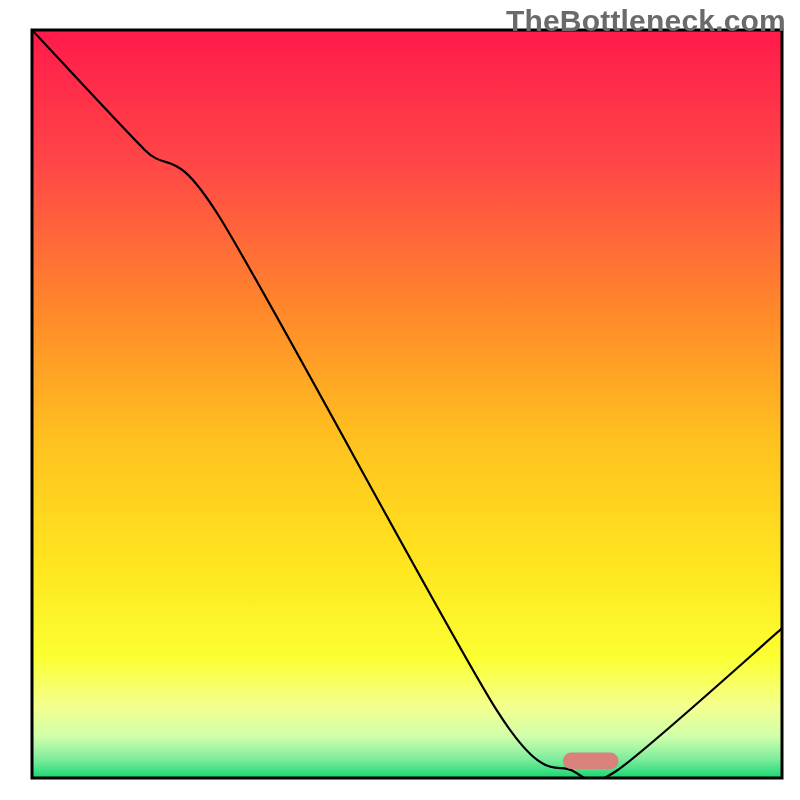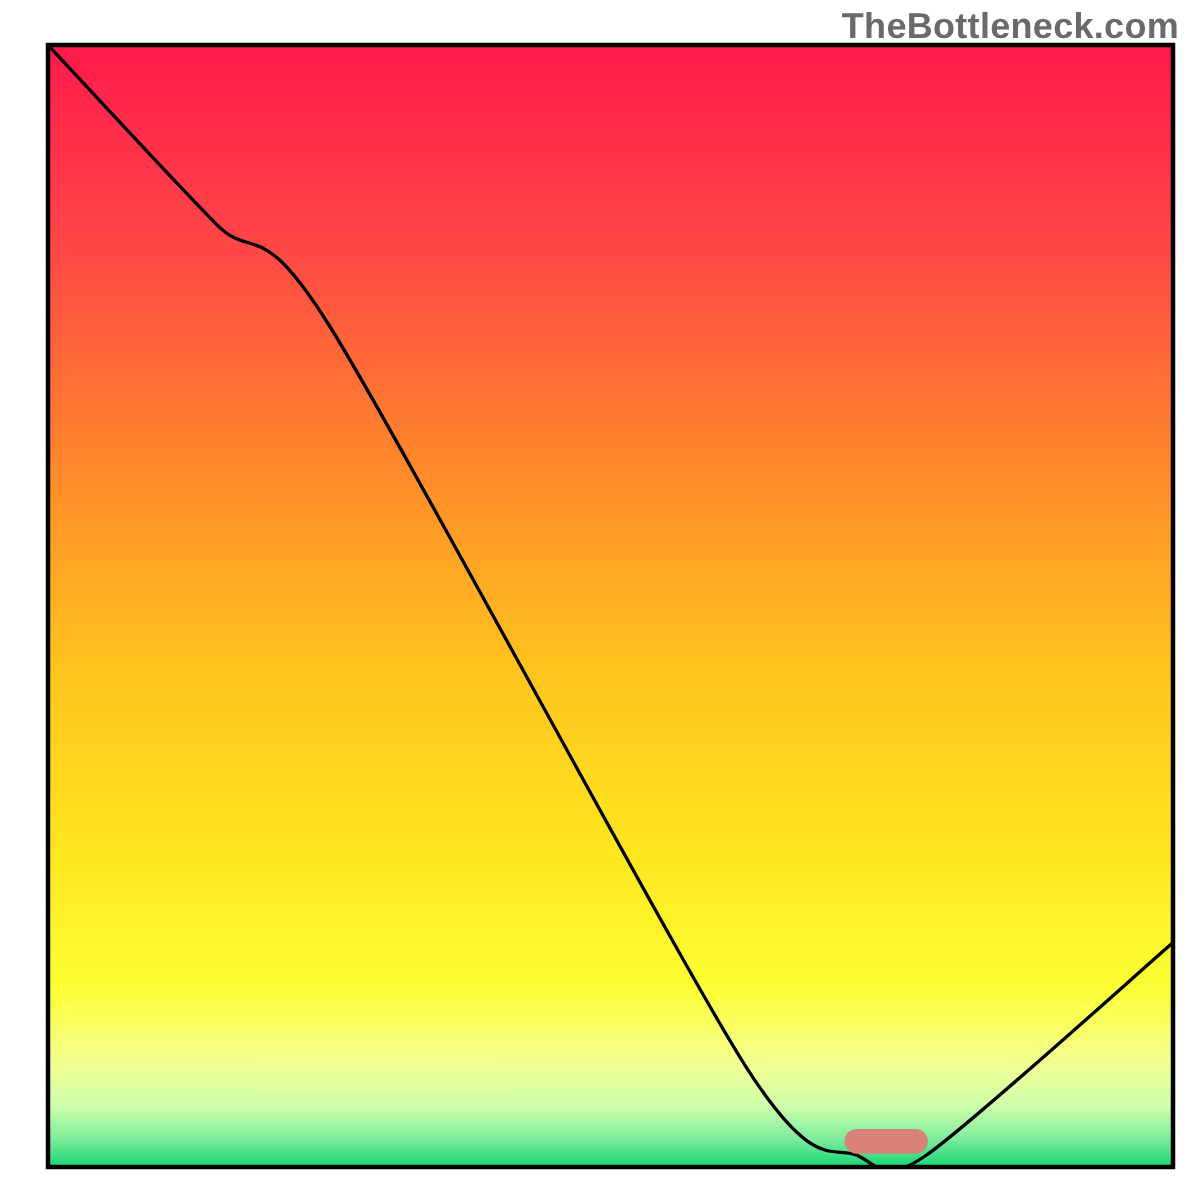--- a/index.html
+++ b/index.html
@@ -13,21 +13,21 @@
   }
   .container {
     position: relative;
     width: 800px;
     height: 800px;
   }
   .watermark {
     position: absolute;
     top: 4px;
     right: 14px;
-    font-size: 24px;
+    font-size: 30px;
     font-weight: 600;
     color: #6a6a6a;
     letter-spacing: 0.2px;
     z-index: 50;
   }
   svg {
     position: absolute;
     top: 0;
     left: 0;
   }

